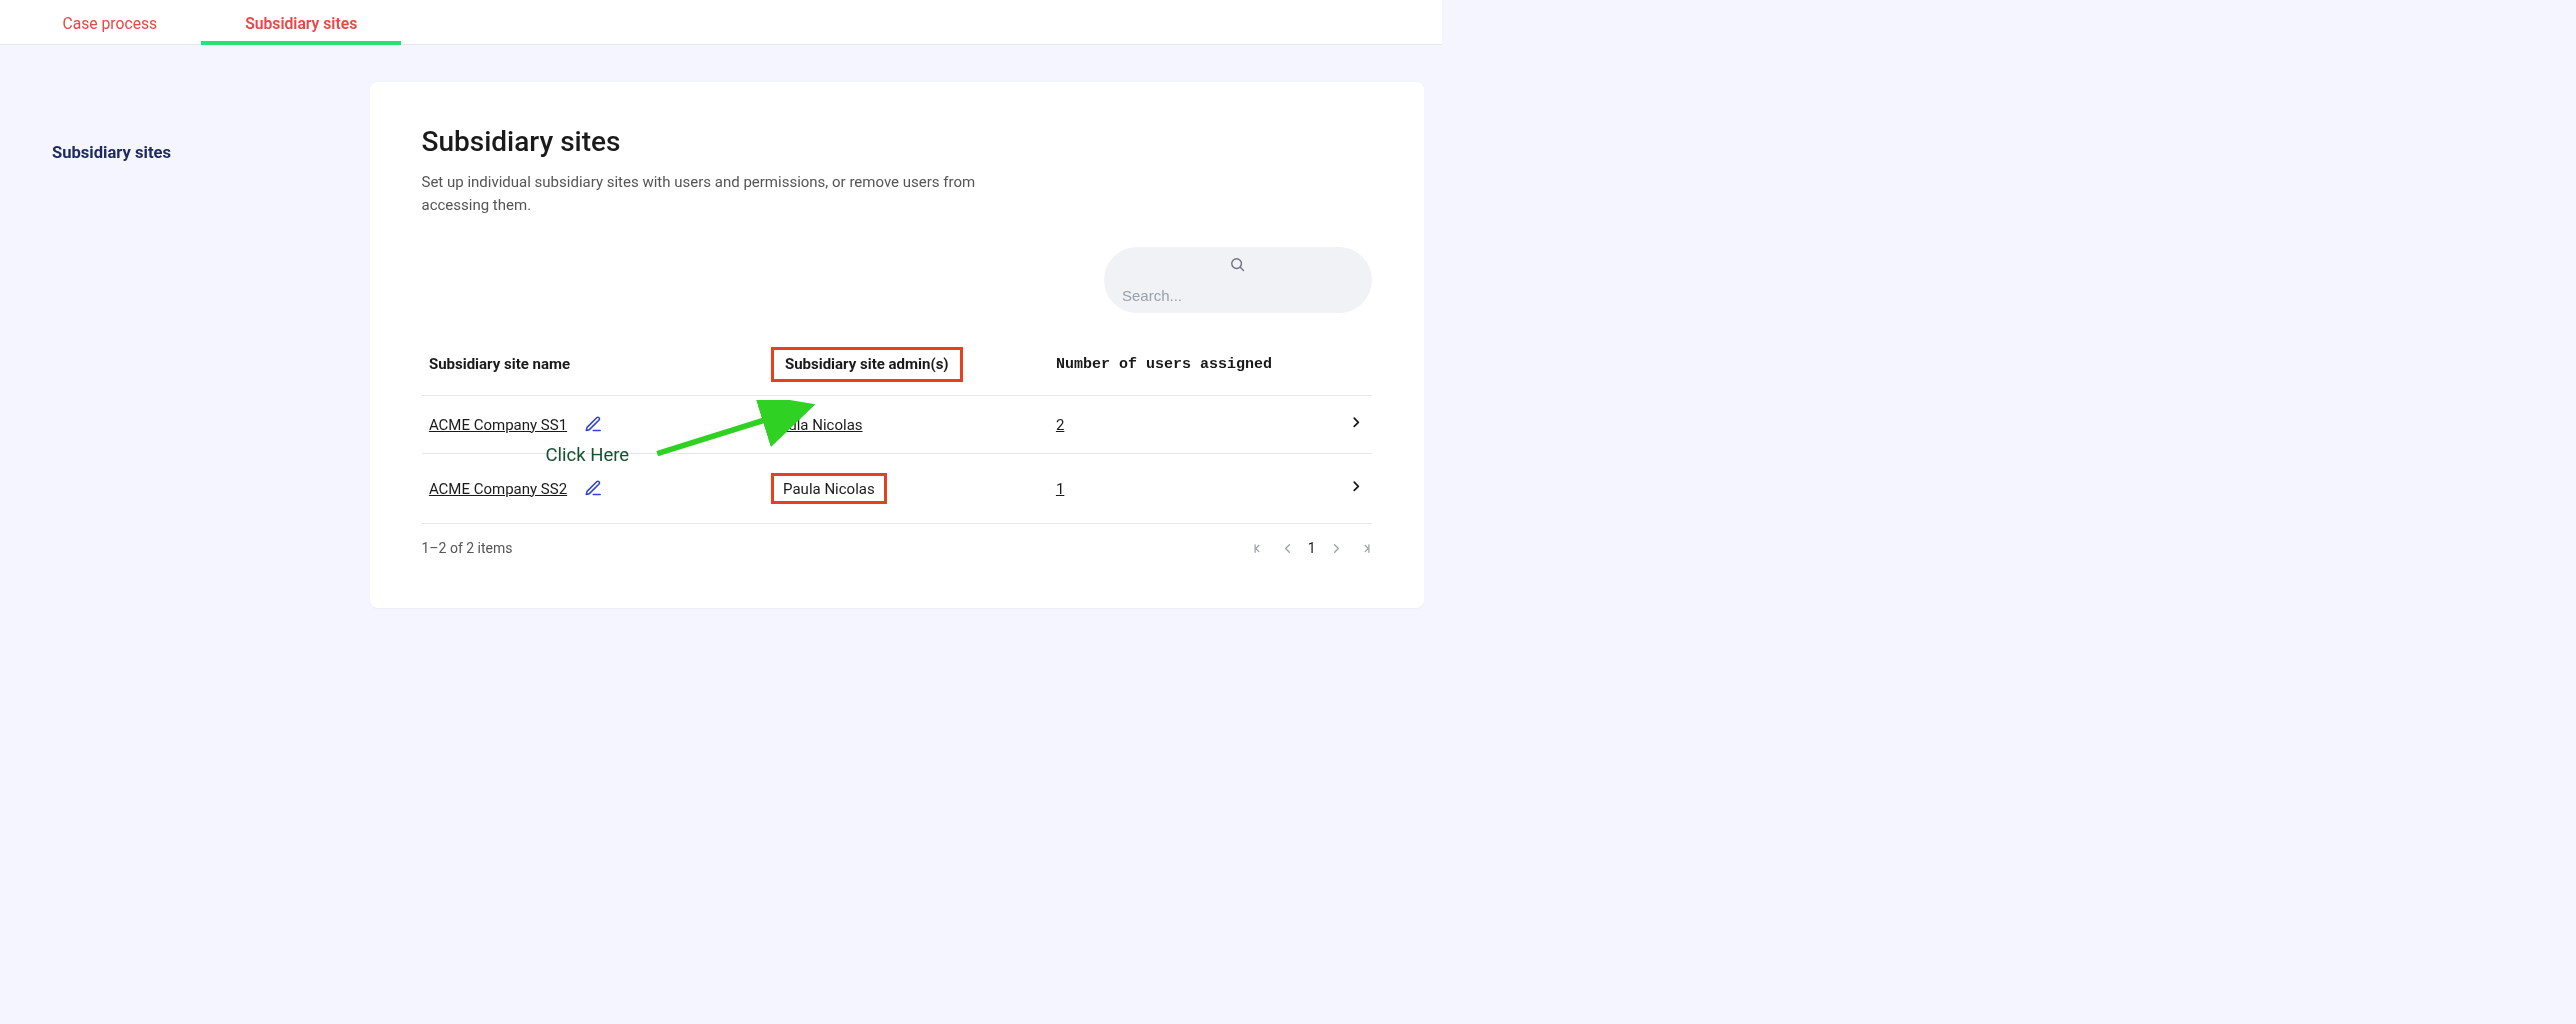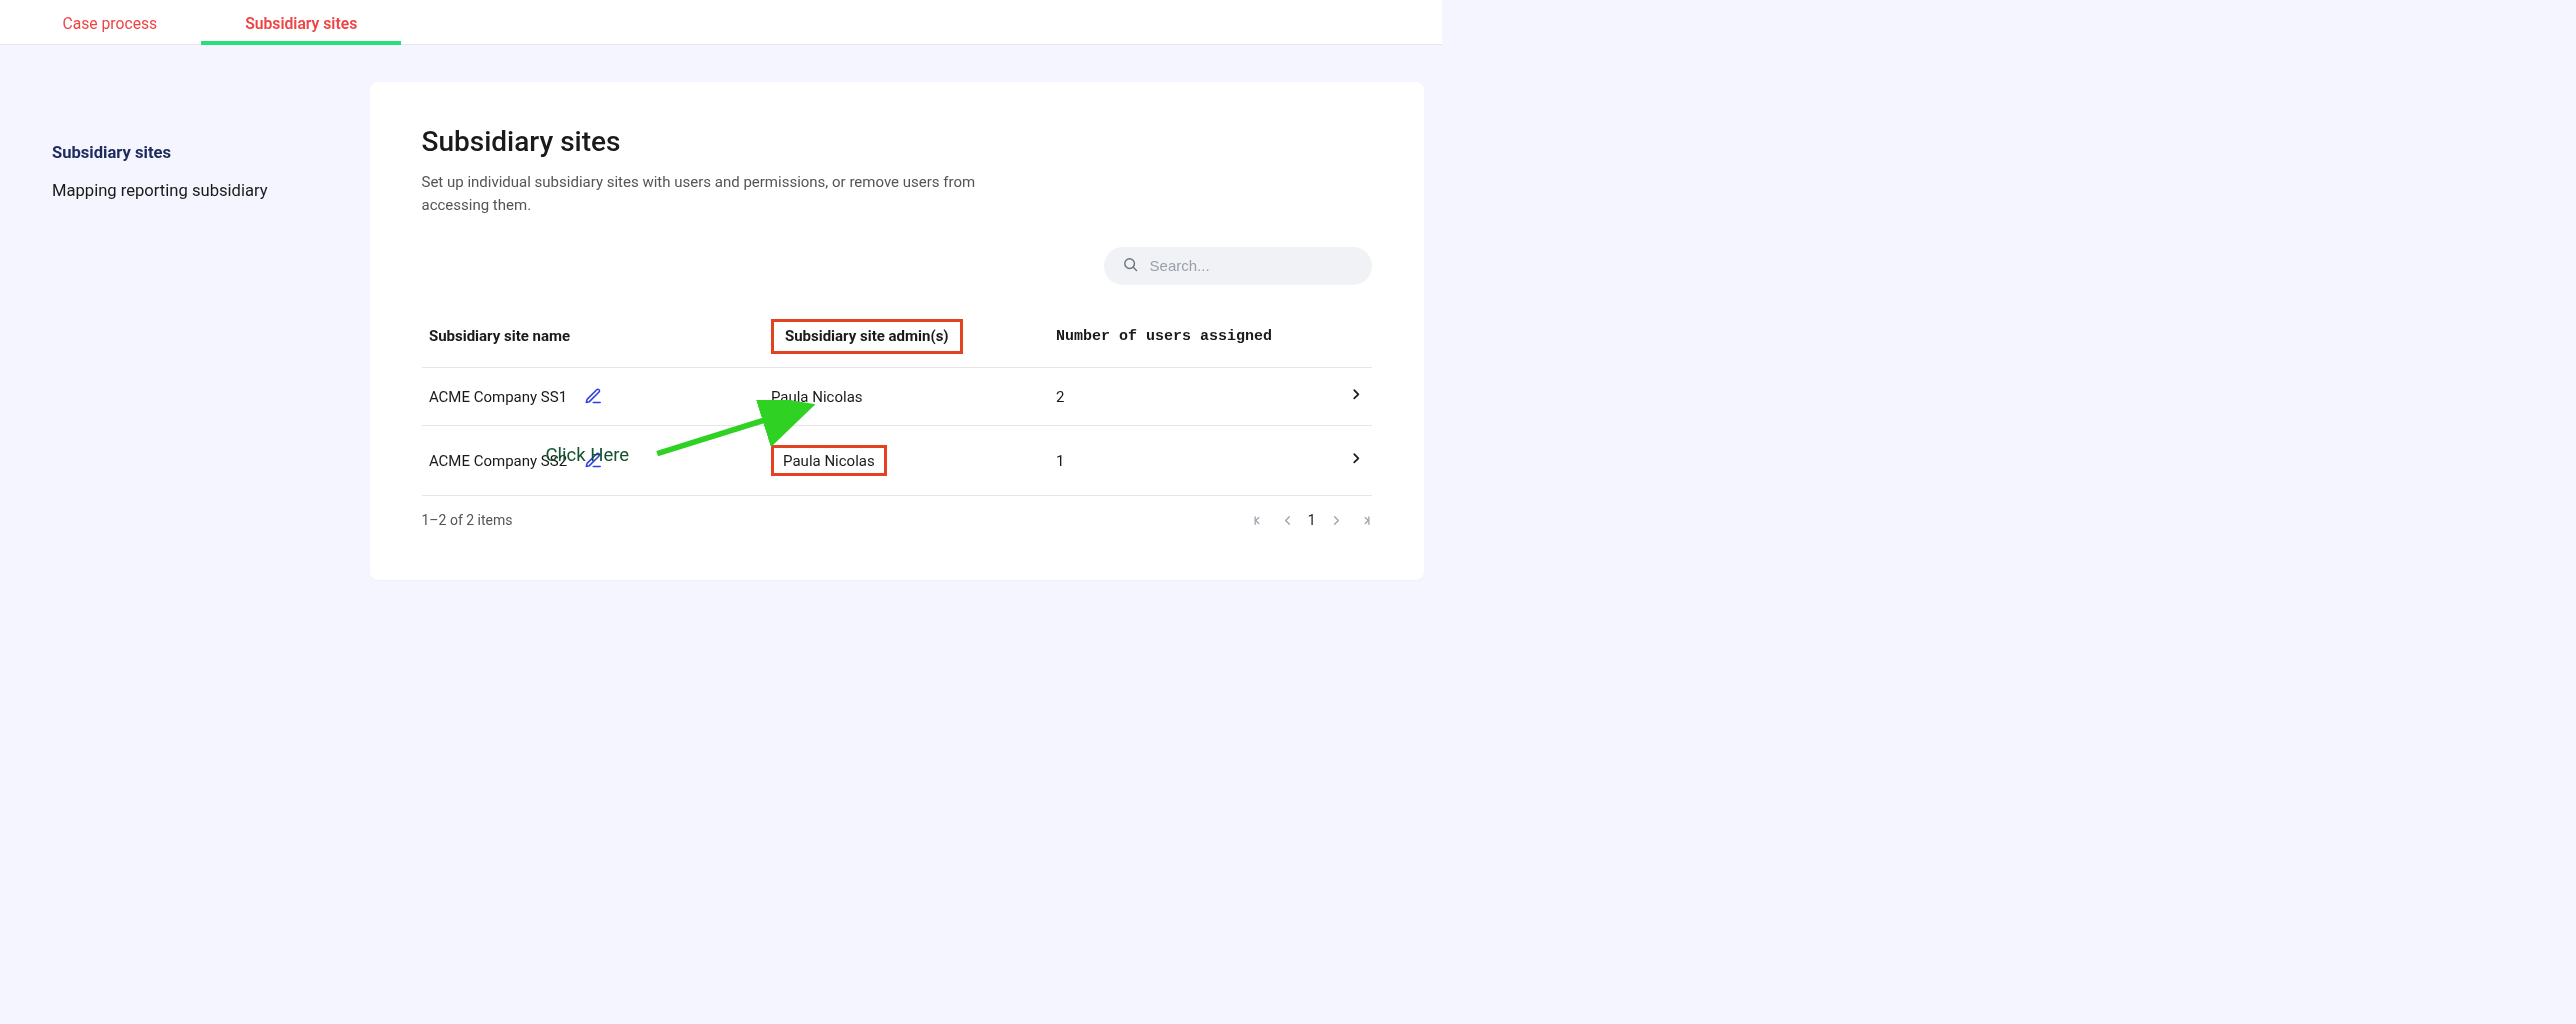--- a/index.html
+++ b/index.html
@@ -93,20 +93,21 @@
     margin-bottom: 20.3px;
   }
   .search-box {
     background: #f1f2f6;
     border-radius: 924px;
     display: flex;
     align-items: center;
     gap: 11px;
     padding: 9.2px 18.5px;
     width: 268px;
+    flex-direction: column;
   }
   .search-box svg { flex-shrink: 0; }
   .search-input {
     border: none;
     background: transparent;
     outline: none;
     font-size: 15px;
     color: #555;
     width: 100%;
   }
@@ -119,20 +120,21 @@
     font-size: 15px;
     font-weight: 700;
     padding: 13px 7.4px;
     border-bottom: 0.9px solid #e6e6ea;
   }
   .tbl td {
     font-size: 15px;
     padding: 18.5px 7.4px;
     border-bottom: 0.9px solid #e6e6ea;
     vertical-align: middle;
+    text-decoration: underline;
   }
   .col-name   { width: 36%; }
   .col-admin  { width: 30%; }
   .col-users  { width: 28%; font-family: Liberation Mono, monospace; }
   .col-arrow  { width: 6%; text-align: right; }
   .name-cell { display: flex; align-items: center; gap: 16.6px; }
   .edit-icon { color: #2f3fe0; cursor: pointer; display: inline-flex; }
   .row-chevron { color: #1a1a1a; display: inline-flex; cursor: pointer; }
 
   
@@ -189,23 +191,20 @@
     <div class="top-tab active">
       <span>Subsidiary sites</span>
     </div>
   </div>
 
   <div class="body-area">
 
     <div class="sidebar">
       <div class="sidebar-item active">
         <span>Subsidiary sites</span>
-      </div>
-      <div class="sidebar-item">
-        <span>Mapping reporting subsidiary</span>
       </div>
     </div>
 
     <div class="card">
 
       <h1 class="card-title">Subsidiary sites</h1>
       <p class="card-desc">Set up individual subsidiary sites with users and permissions, or remove users from accessing them.</p>
 
       <div class="search-row">
         <div class="search-box">

